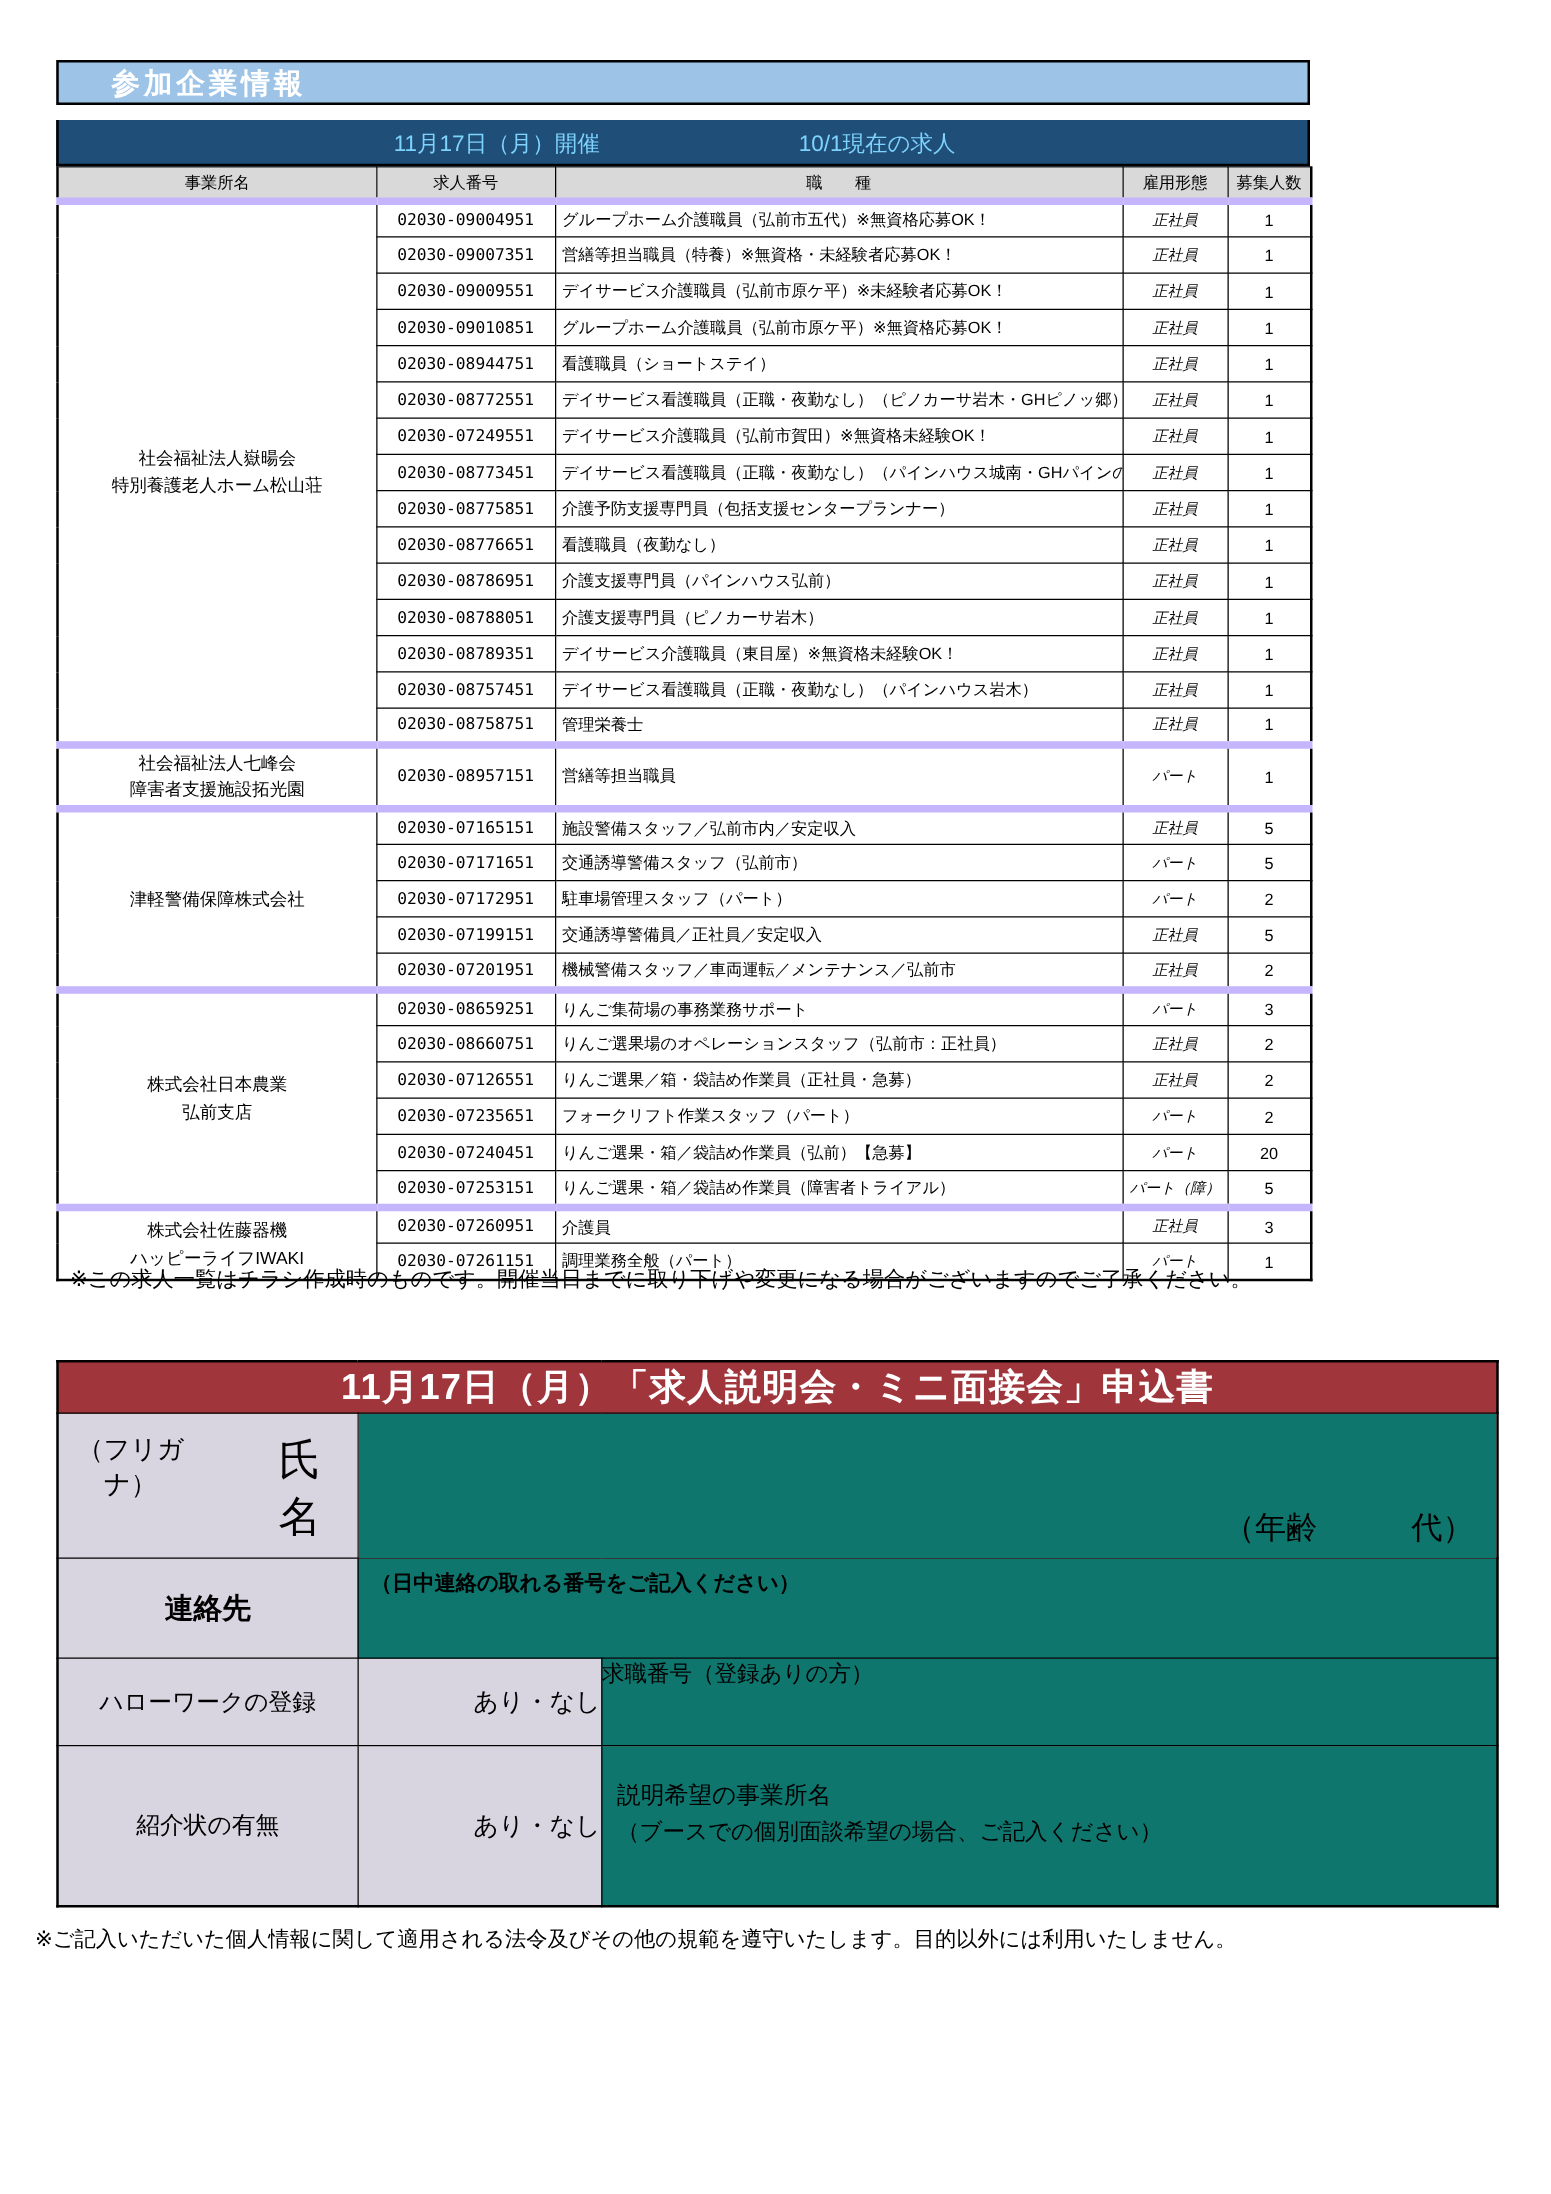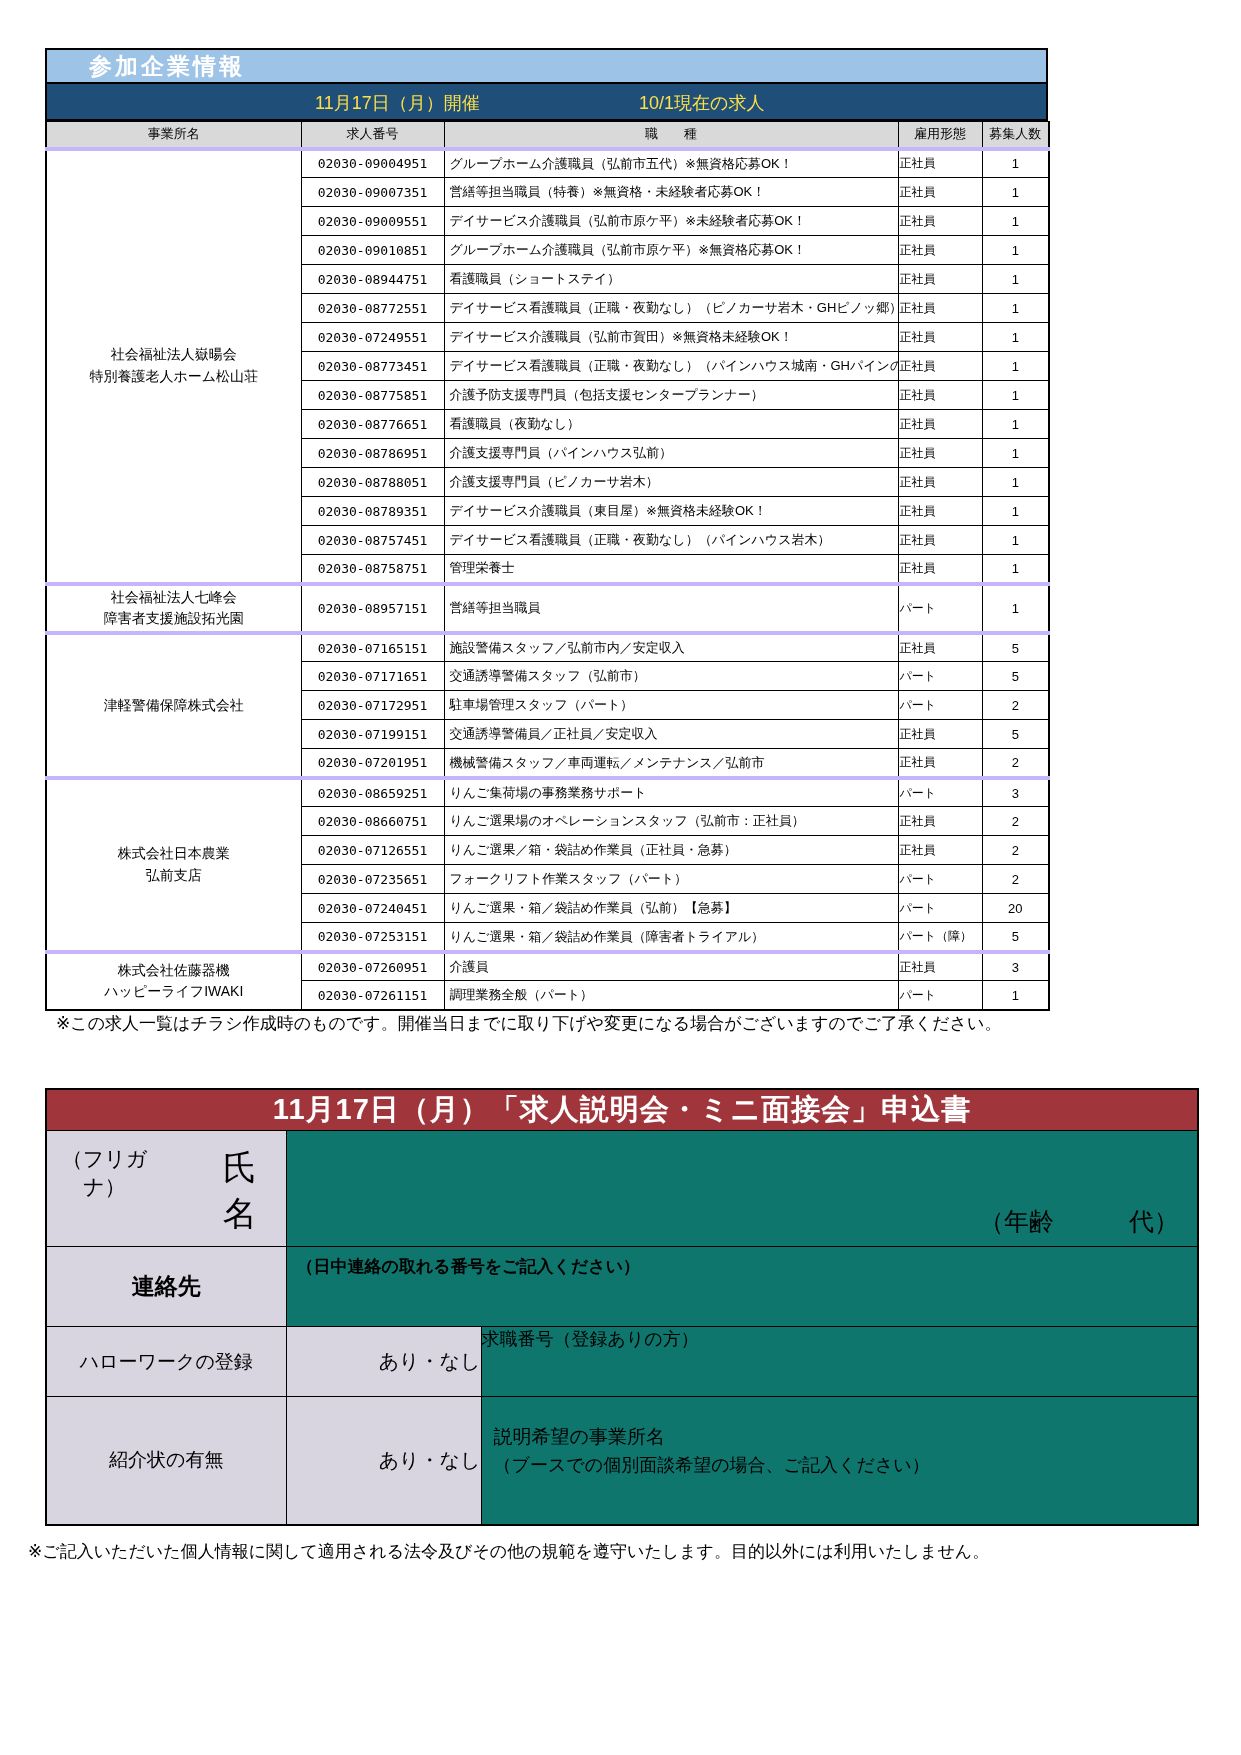--- a/index.html
+++ b/index.html
@@ -8,42 +8,42 @@
     font-family:"Liberation Sans","DejaVu Sans",sans-serif; color:#000;
   }
   
   .top-section { position:absolute; left:45px; top:48px; width:1003px; }
   .band-blue {
     box-sizing:border-box; height:36px; background:#9DC3E6; border:2px solid #000;
     display:flex; align-items:center;
   }
   .band-blue span { color:#fff; font-size:23px; font-weight:bold; letter-spacing:3px; padding-left:42px; }
   .band-navy {
-    box-sizing:border-box; height:37px; background:#1F4E79; color:#fde047;
-    border:2px solid #000; border-top:none; position:relative; font-size:18px;
+    box-sizing:border-box; height:37px; background:#1F4E79; color:#7dd3fc;
+    border:2px solid #000; border-top:none; position:relative; font-size:18px;margin-top:12px;
   }
   .band-navy .sub-left  { position:absolute; left:268px; top:7px; }
   .band-navy .sub-right { position:absolute; left:592px; top:7px; }
   table.jobs {
     border-collapse:collapse; table-layout:fixed; width:1003px;
     border:2px solid #000; border-top:none;
   }
   table.jobs th, table.jobs td {
     border:1px solid #000; box-sizing:border-box; overflow:hidden;
   }
   table.jobs thead th {
     background:#D9D9D9; height:27px; font-size:13px; font-weight:normal;
     text-align:center; border-bottom:2px solid #000;
   }
   table.jobs tbody tr { height:29px; }
-  table.jobs tbody tr:first-child td { border-top:4px solid #c4b5fd; }
+  table.jobs tbody tr:first-child td { border-top:6px solid #c4b5fd; }
   td.company  { text-align:center; font-size:14px; line-height:1.55; }
   td.jobnum   { text-align:center; font-size:13px; font-family:"DejaVu Sans Mono","Liberation Mono",monospace; }
   td.jobtitle { text-align:left; font-size:13px; padding-left:5px; white-space:nowrap; }
-  td.emp      { font-size:12px; white-space:nowrap; }
+  td.emp      { text-align:center; font-size:12px; white-space:nowrap;font-style:italic; }
   td.count    { text-align:center; font-size:13px; }
   .note1 { position:absolute; left:56px; top:1012px; width:1160px; font-size:17px; }
   
   .form-section { position:absolute; left:45px; top:1088px; width:980px; }
   table.appform {
     border-collapse:collapse; table-layout:fixed; width:1152px; border:2px solid #000;
   }
   table.appform th, table.appform td { border:1px solid #000; box-sizing:border-box; padding:0; }
   .form-title {
     background:#A0363C; color:#fff; height:40px; font-size:29px; font-weight:bold;

